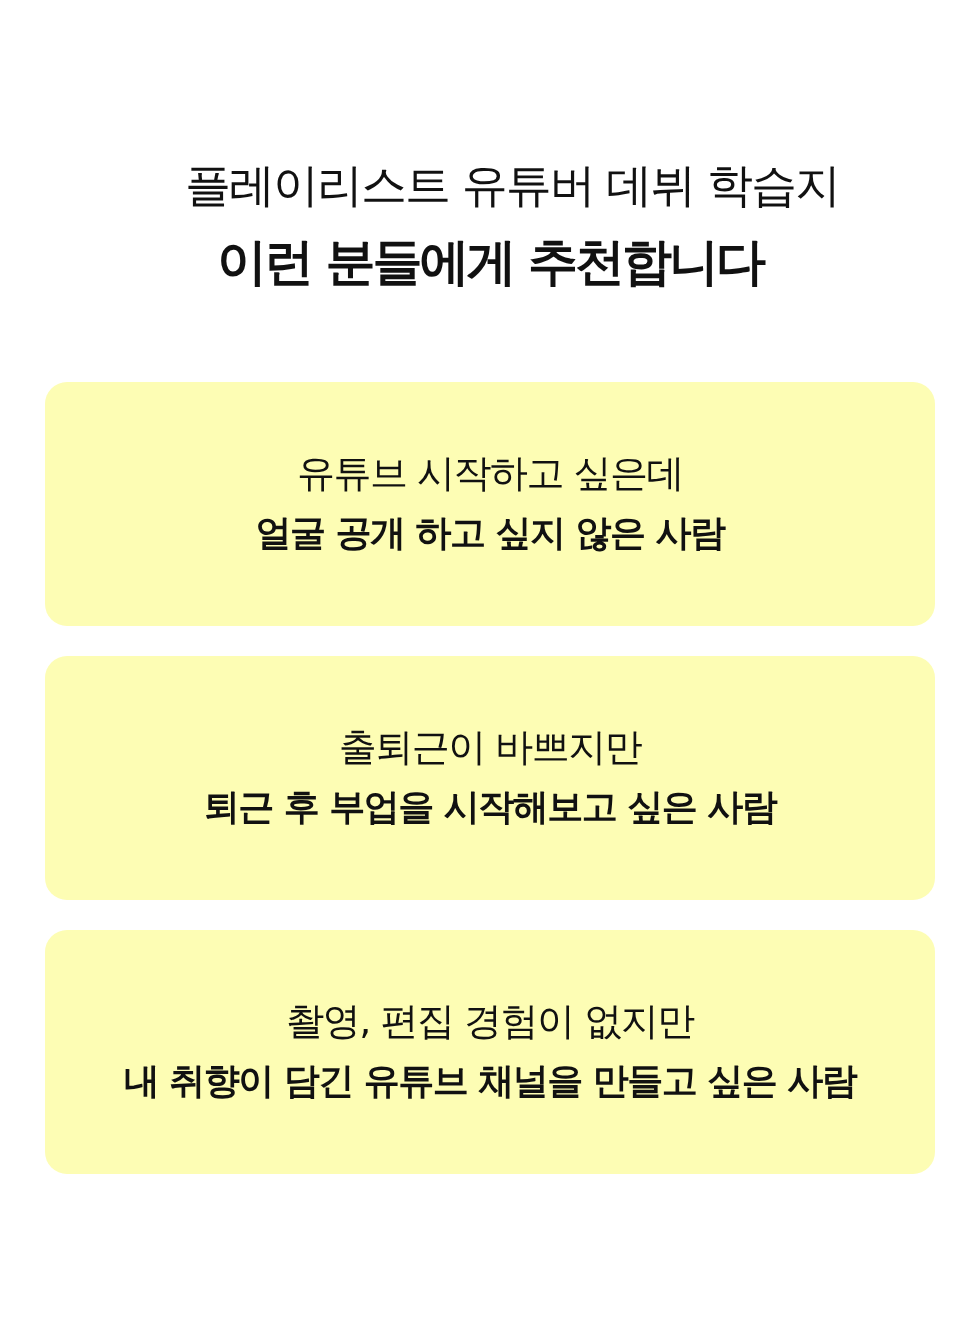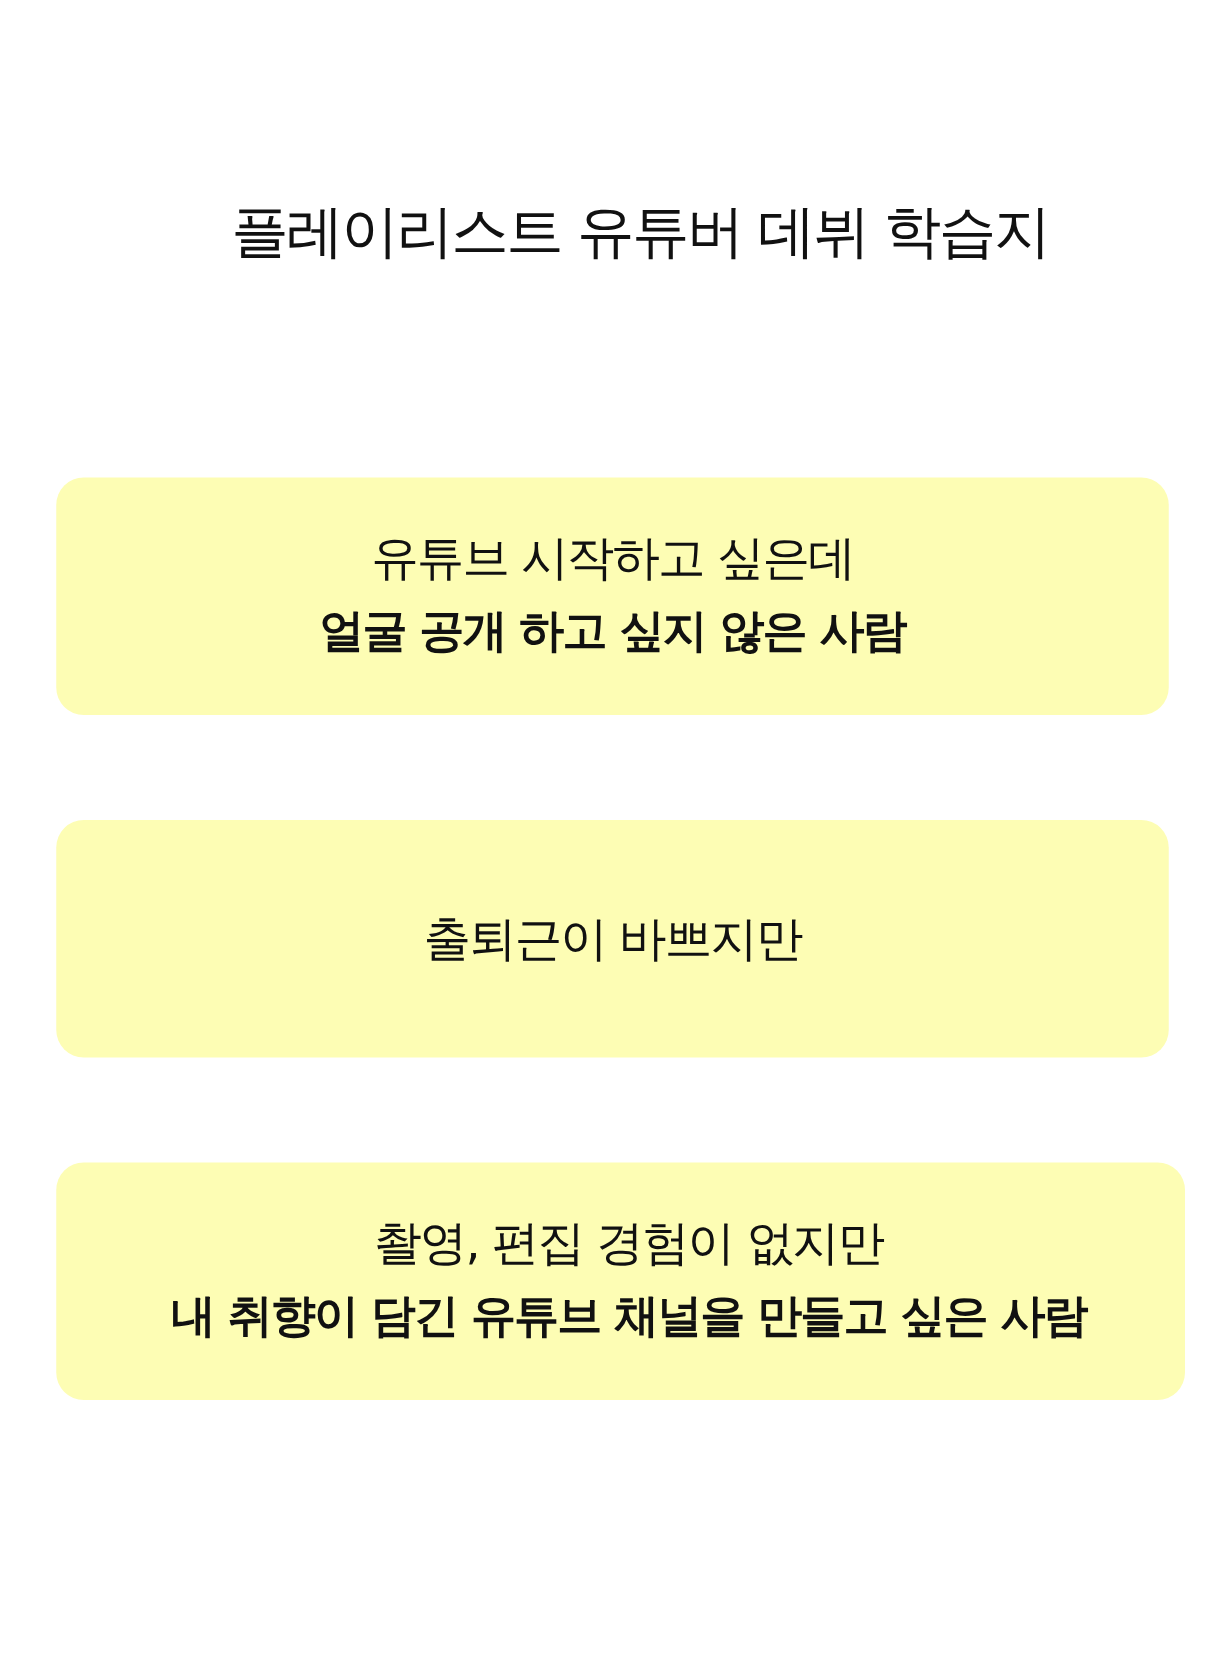--- a/index.html
+++ b/index.html
@@ -1,38 +1,40 @@
 <!DOCTYPE html>
 <html><head>
   <meta charset="utf-8">
   <style>
     html, body { margin:0; padding:0; background:#ffffff; }
     body { width:980px; height:1330px; position:relative; font-family:"DejaVu Sans","Liberation Sans",sans-serif; color:#111111; }
     .header { position:absolute; top:150px; left:0; width:980px; text-align:center; }
     .header .subtitle { font-size:46px; font-weight:400; letter-spacing:-2px; line-height:70px; height:70px;padding-left:44px; }
     .header .title { font-size:50px; font-weight:700; letter-spacing:-3px; line-height:84px; height:84px; }
-    .card { position:absolute; left:45px; width:890px; height:190px; background:#FDFDB4; border-radius:22px; display:flex; flex-direction:column; justify-content:center; align-items:center; text-align:center; }
+    .card { position:absolute; left:45px; width:890px; height:244px; background:#FDFDB4; border-radius:22px; display:flex; flex-direction:column; justify-content:center; align-items:center; text-align:center; }
     .card .line1 { font-size:38px; font-weight:400; letter-spacing:-1.5px; line-height:58px; }
     .card .line2 { font-size:36px; font-weight:700; letter-spacing:-1.5px; line-height:62px; white-space:nowrap; }
     #card-1 { top:382px; }
     #card-2 { top:656px;align-items:center; }
-    #card-3 { top:930px;padding-left:13px; }
+    #card-3 { top:930px; }
   </style>
 </head>
 <body>
 
 <div class="header">
   <div class="subtitle">플레이리스트 유튜버 데뷔 학습지</div>
+  <div class="title">이런 분들에게 추천합니다</div>
 </div>
 
 <div class="card" id="card-1">
   <div class="line1">유튜브 시작하고 싶은데</div>
   <div class="line2">얼굴 공개 하고 싶지 않은 사람</div>
 </div>
 
 <div class="card" id="card-2">
   <div class="line1">출퇴근이 바쁘지만</div>
+  <div class="line2">퇴근 후 부업을 시작해보고 싶은 사람</div>
 </div>
 
 <div class="card" id="card-3">
   <div class="line1">촬영, 편집 경험이 없지만</div>
   <div class="line2">내 취향이 담긴 유튜브 채널을 만들고 싶은 사람</div>
 </div>
 
 </body></html>

